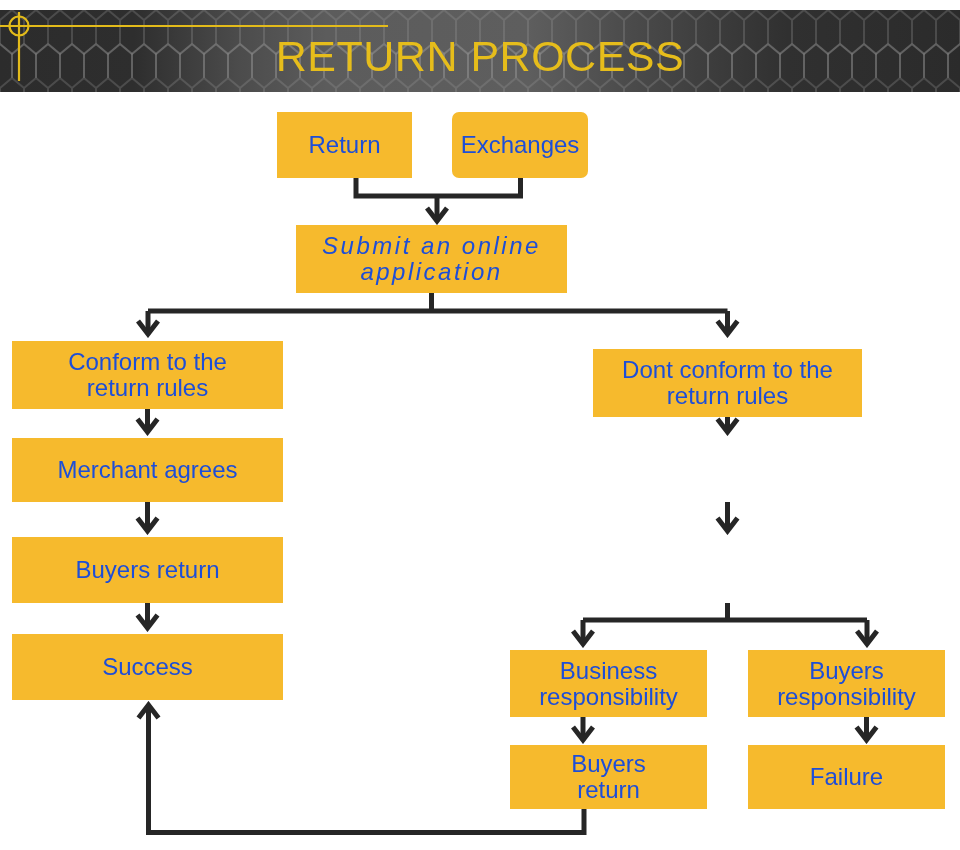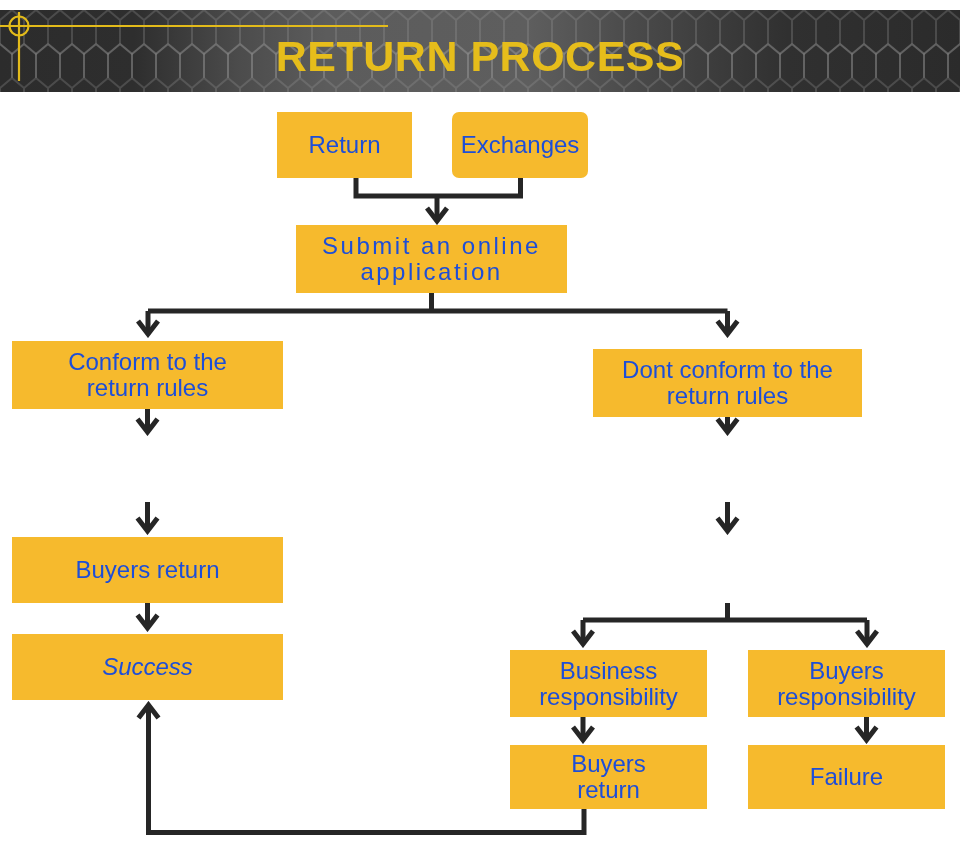--- a/index.html
+++ b/index.html
@@ -10,41 +10,41 @@
   
   .header{
     position:absolute;left:0;top:10px;width:960px;height:82px;
     background:linear-gradient(90deg,
       #2c2c2c 0%, #2e2e2e 14%, #4c4c4c 25%, #5c5c5c 34%,
       #5e5e5e 55%, #4a4a4a 66%, #303030 82%, #2b2b2b 100%);
   }
   .header-svg{position:absolute;left:0;top:0;width:960px;height:82px;display:block;}
   .title{
     position:absolute;left:0;right:0;top:23px;text-align:center;
-    font-size:43px;line-height:46px;font-weight:bold;color:#E6BD1B;
+    font-size:43px;line-height:46px;font-weight:normal;color:#E6BD1B;
     letter-spacing:0.5px;
   }
   
   .connectors{position:absolute;left:0;top:0;width:960px;height:850px;display:block;pointer-events:none;}
   .connectors path{stroke:#262626;stroke-width:5;fill:none;stroke-linejoin:miter;}
   
   .node{
     position:absolute;background:#F6BA2D;color:#1d4ed8;
     display:flex;align-items:center;justify-content:center;text-align:center;
     font-size:24px;line-height:26px;white-space:pre-line;
   }
   .node.dark{color:#2B2B2B;font-size:24px;line-height:27px;}
-  .node.spaced{letter-spacing:2.5px;}
+  .node.spaced{letter-spacing:2.5px;font-style:italic;}
   #n-return{left:277px;top:112px;width:135px;height:66px;}
   #n-exchanges{left:452px;top:112px;width:136px;height:66px;border-radius:7px;}
   #n-submit{left:296px;top:225px;width:271px;height:68px;}
   #n-conform{left:12px;top:341px;width:271px;height:68px;}
   #n-merchant-agrees{left:12px;top:438px;width:271px;height:64px;}
   #n-buyers-return-left{left:12px;top:537px;width:271px;height:66px;}
-  #n-success{left:12px;top:634px;width:271px;height:66px;font-style:italic;}
+  #n-success{left:12px;top:634px;width:271px;height:66px;}
   #n-dont-conform{left:593px;top:341px;width:269px;height:68px;margin-top:8px;}
   #n-merchant-dont-agrees{left:593px;top:438px;width:269px;height:64px;}
   #n-platform{left:593px;top:537px;width:269px;height:66px;}
   #n-business-resp{left:510px;top:650px;width:197px;height:67px;}
   #n-buyers-resp{left:748px;top:650px;width:197px;height:67px;}
   #n-buyers-return-right{left:510px;top:745px;width:197px;height:64px;}
   #n-failure{left:748px;top:745px;width:197px;height:64px;}
 </style>
 </head>
 <body>
@@ -97,20 +97,21 @@
     <path d="M866.5,717 L866.5,740" marker-end="url(#arrow)"></path>
     <path d="M584,809 L584,832.5 L148.5,832.5 L148.5,705" marker-end="url(#arrow)"></path>
   </svg>
 
   <div class="node" id="n-return">Return</div>
   <div class="node" id="n-exchanges">Exchanges</div>
   <div class="node spaced" id="n-submit">Submit an online
 application</div>
   <div class="node" id="n-conform">Conform to the
 return rules</div>
+  <div class="node" id="n-merchant-agrees">Merchant agrees</div>
   <div class="node" id="n-buyers-return-left">Buyers return</div>
   <div class="node" id="n-success">Success</div>
   <div class="node" id="n-dont-conform">Dont conform to the
 return rules</div>
   <div class="node" id="n-business-resp">Business
 responsibility</div>
   <div class="node" id="n-buyers-resp">Buyers
 responsibility</div>
   <div class="node" id="n-buyers-return-right">Buyers
 return</div>

